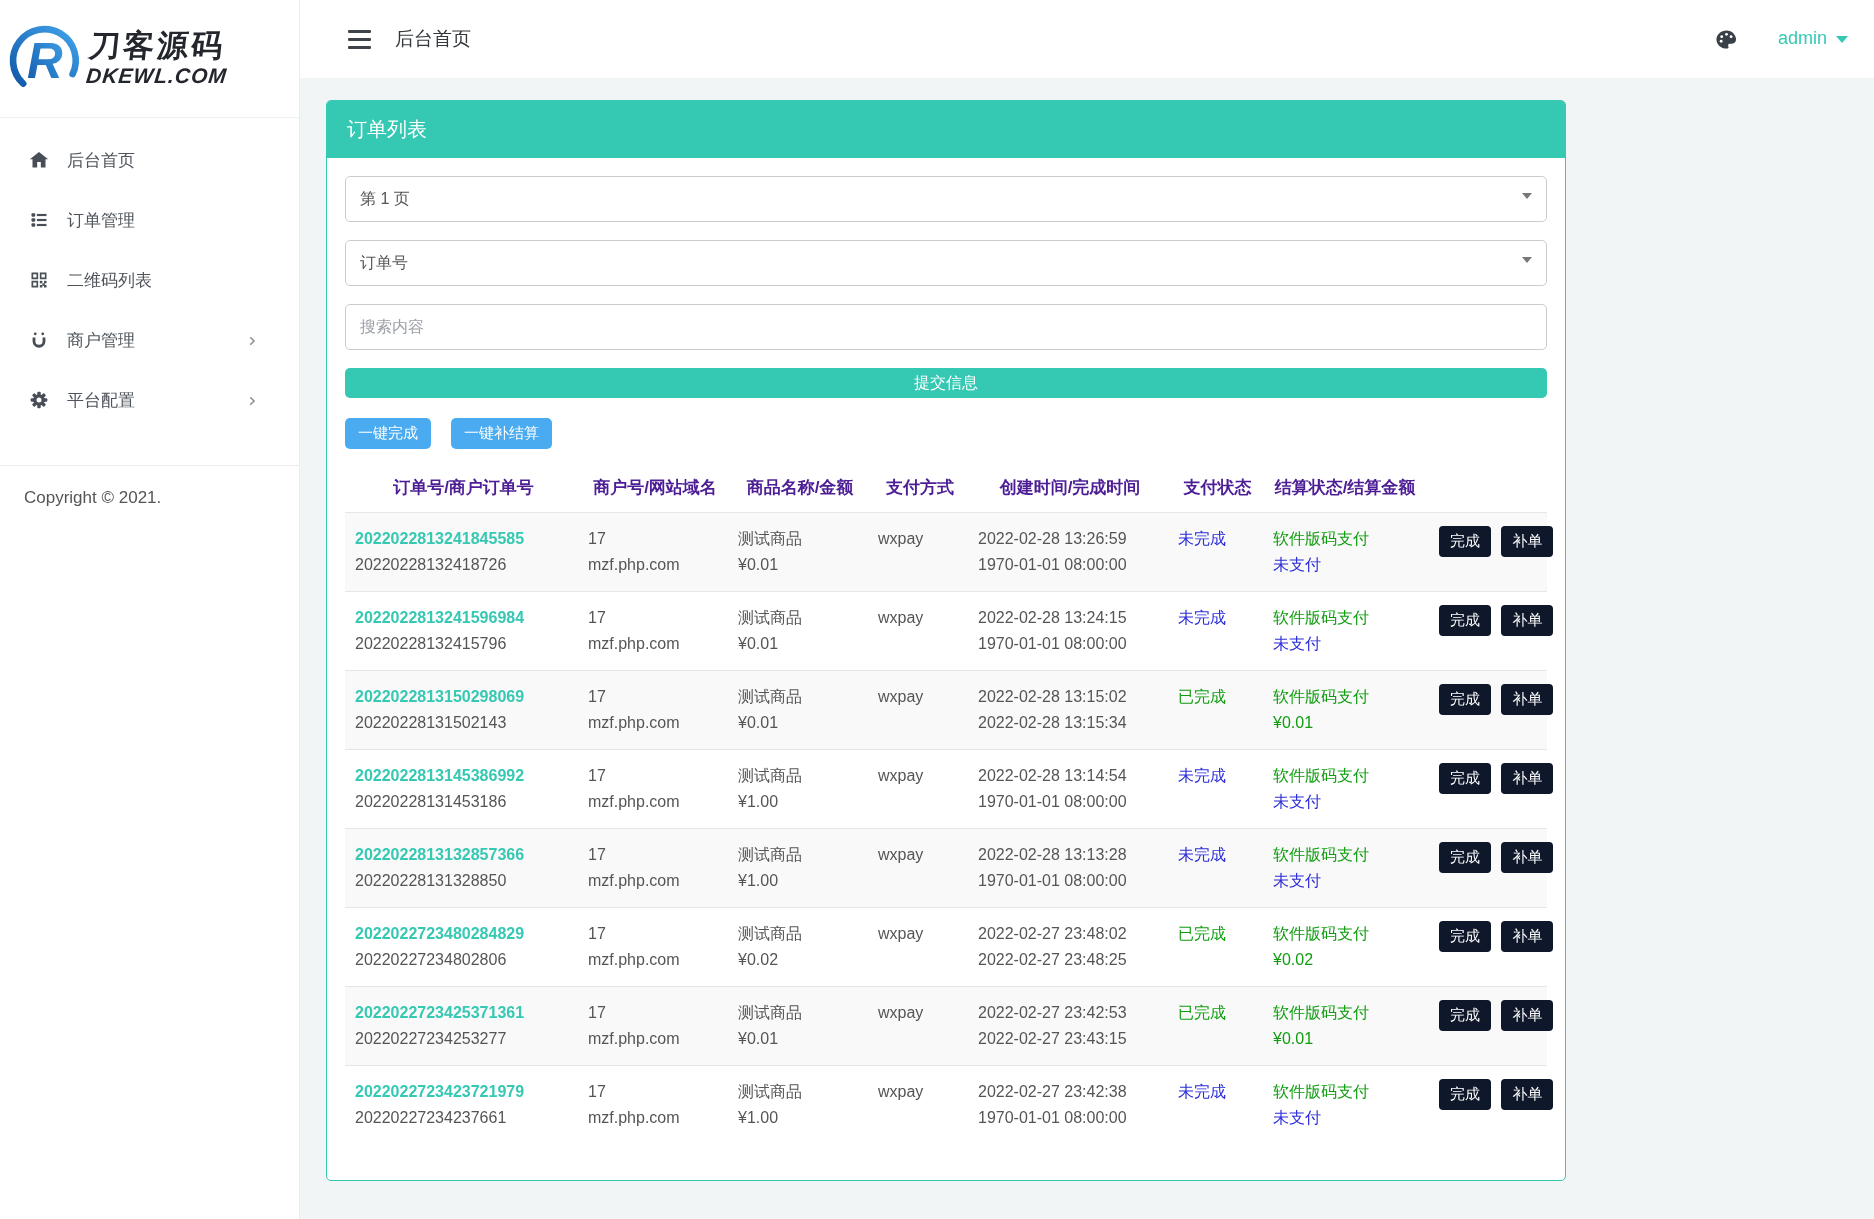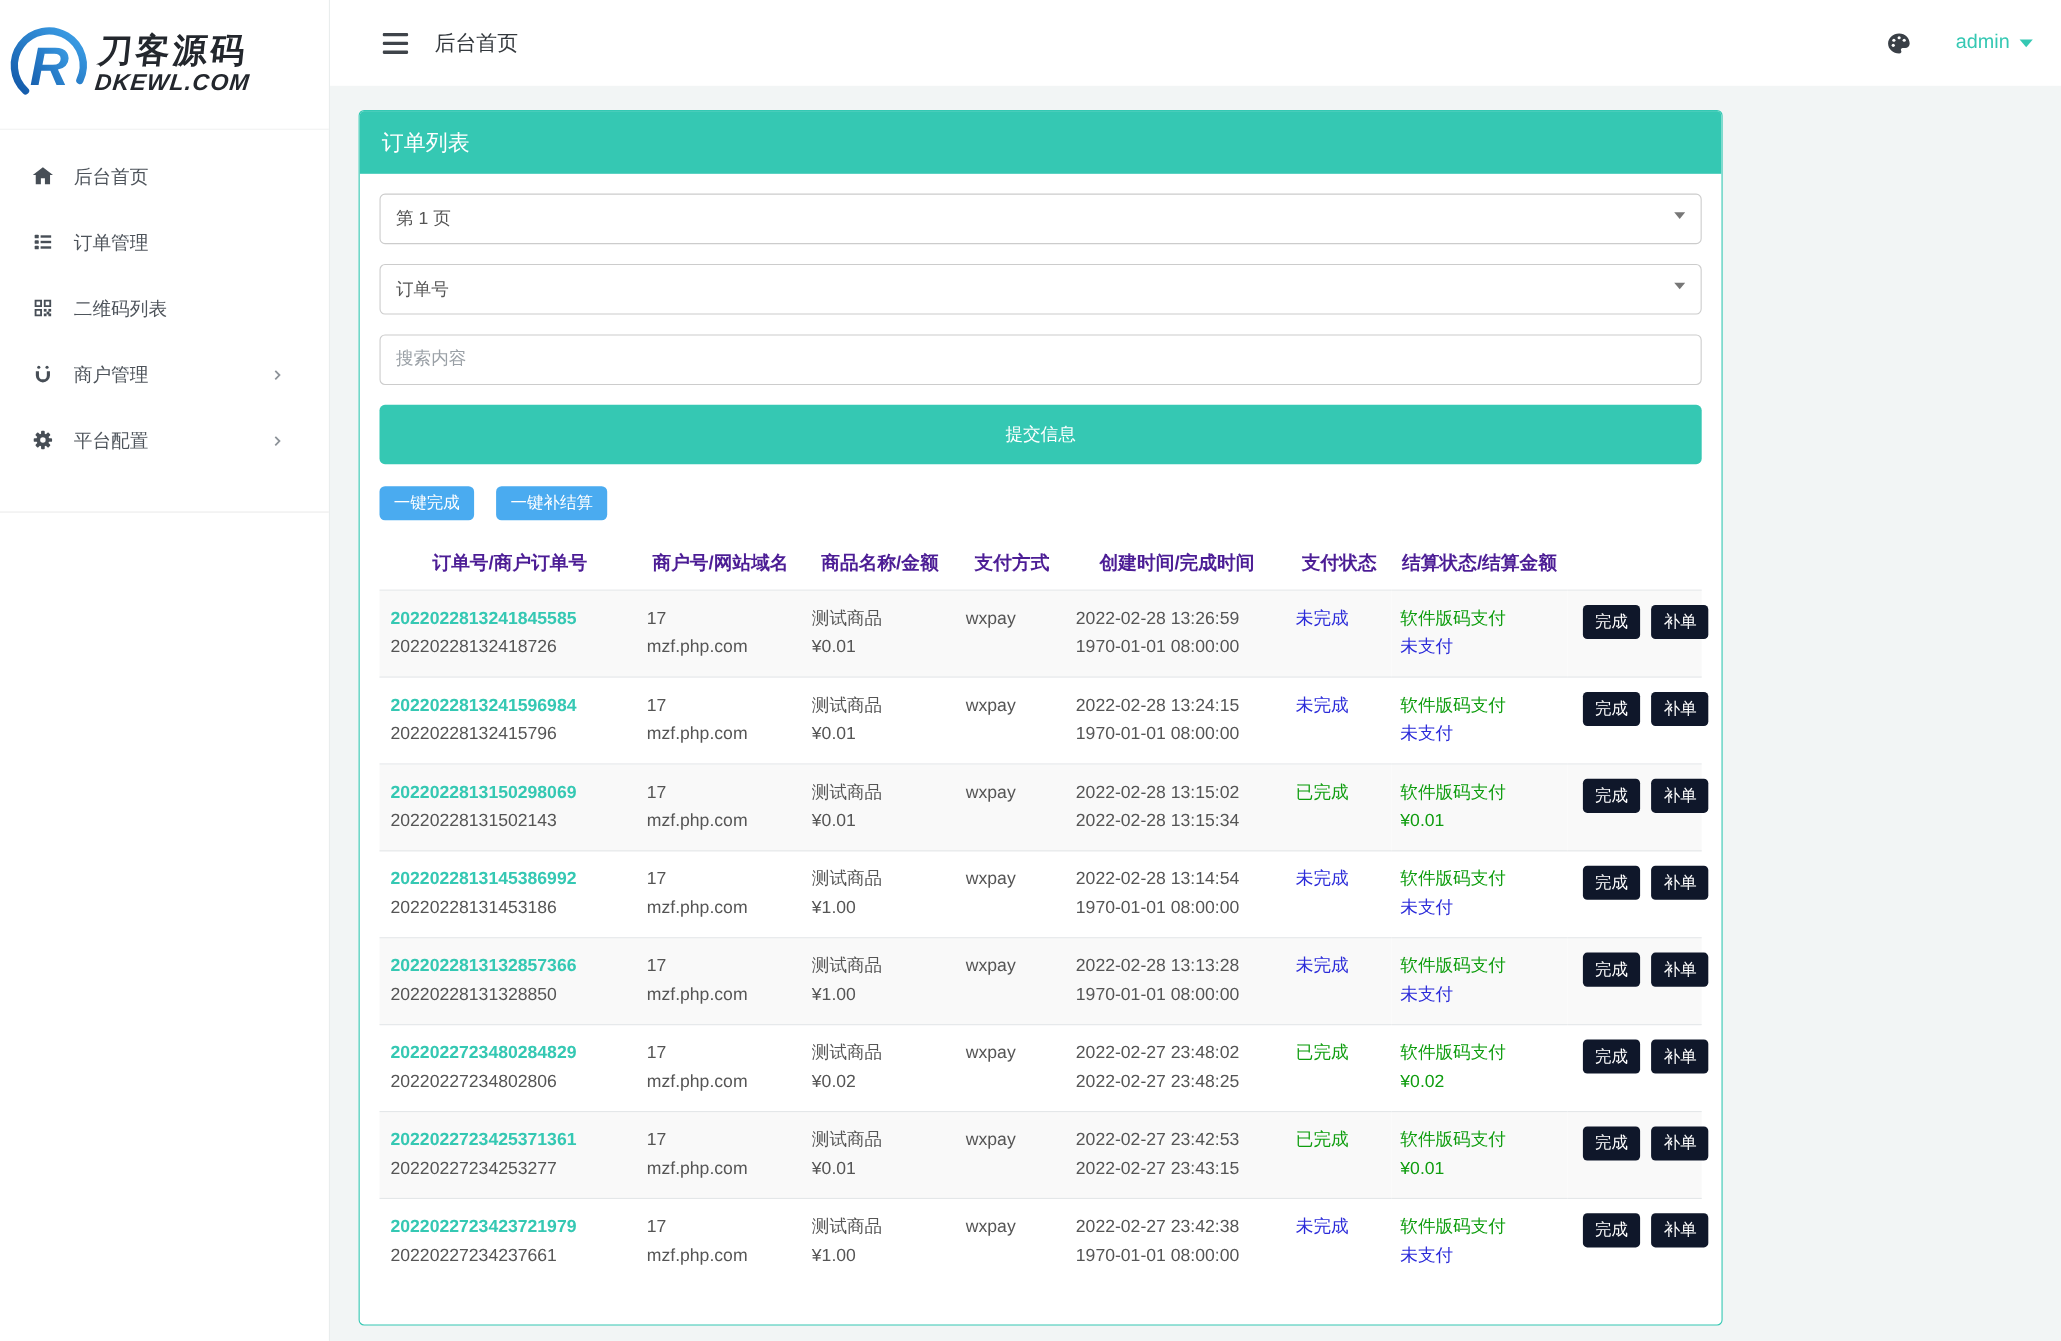--- a/index.html
+++ b/index.html
@@ -45,21 +45,21 @@
   .panel-body { padding:18px 18px 36px 18px; }
 
   .field { position:relative; width:100%; height:46px; border:1px solid #ccc; border-radius:5px;
     margin-bottom:18px; background:#fff; display:flex; align-items:center; padding:0 14px;
     font-size:16px; color:#555; cursor:pointer; }
   .field.select::after { content:""; position:absolute; right:14px; top:16px; width:0; height:0;
     border-left:5px solid transparent; border-right:5px solid transparent; border-top:6px solid #777; }
   input.field { cursor:text; }
   input.field::placeholder { color:#9aa0a6; }
 
-  .submit-btn { display:block; width:100%; height:54px; background:#35c8b3; border:none; border-radius:5px;
+  .submit-btn { display:block; width:100%; height:30px; background:#35c8b3; border:none; border-radius:5px;
     color:#fff; font-size:16px; cursor:pointer; font-family:inherit; }
   .bulk { margin-top:20px; display:flex; gap:20px; }
   .btn-blue { background:#4aabf0; border:none; border-radius:5px; color:#fff; font-size:15px;
     padding:6px 13px; cursor:pointer; font-family:inherit; }
 
   table { width:100%; border-collapse:collapse; table-layout:fixed; margin-top:14px; font-size:16px; }
   th { text-align:center; font-size:17px; color:#4c1d95; padding:13px 8px; font-weight:bold; }
   td { padding:13px 8px; vertical-align:top; line-height:26px; border-top:1px solid #e4e7e9; color:#555; }
   th.col-first, td.col-first { padding-left:10px; }
   tr.striped { background:#f9f9f9; }
@@ -160,20 +160,21 @@
       <span>平台配置</span>
       <span class="chev">
         <svg viewBox="0 0 24 24" fill="none" stroke="currentColor" stroke-width="2.8">
             <path d="M9 5.5 L15.5 12 L9 18.5"></path>
           </svg>
       </span>
     </div>
   </div>
 
   <div class="side-divider"></div>
+  <div class="copyright">Copyright © 2021.</div>
 </div>
 
 <div class="topbar">
   <div class="burger">
       <span></span>
       <span></span>
       <span></span>
     </div>
   <div class="topbar-title">后台首页</div>
   <div class="topbar-right">

